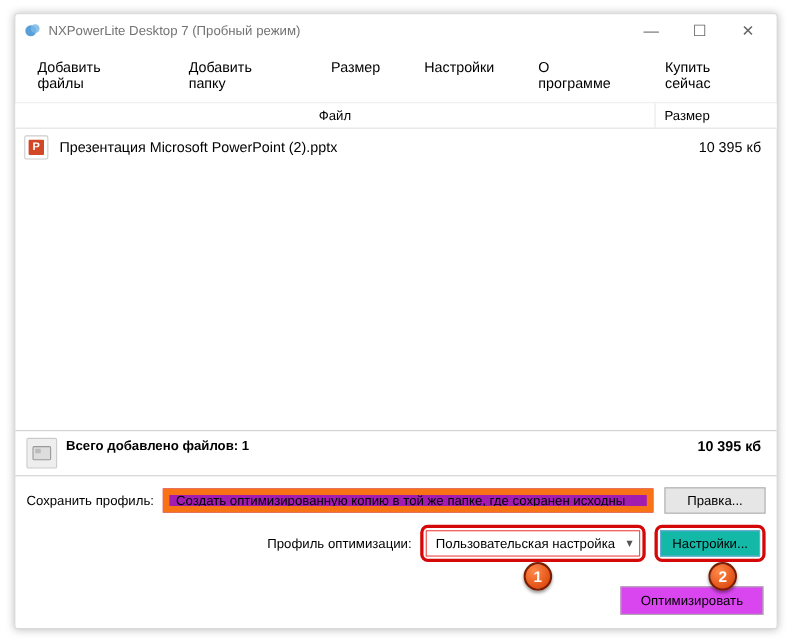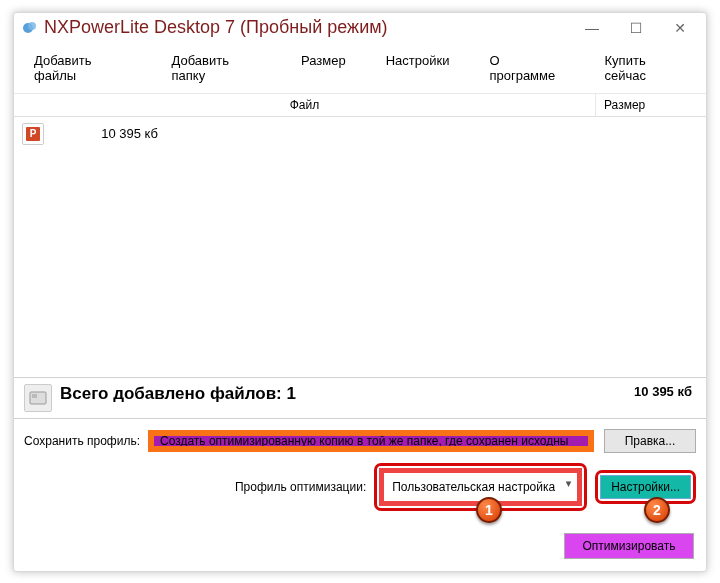--- a/index.html
+++ b/index.html
@@ -1,49 +1,49 @@
 <!DOCTYPE html>
 <html><head>
 <meta charset="utf-8">
 <style>
   * { box-sizing: border-box; }
   html,body { margin:0; padding:0; font-family: "Segoe UI", Tahoma, sans-serif; font-size:12px; color:#000; }
   body { background:#fff; display:flex; align-items:center; justify-content:center; height:583px; width:720px; }
   .outer { width:694px; height:560px; background:#fff; border:1px solid #d9d9d9; box-shadow:0 0 8px rgba(0,0,0,0.25); border-radius:3px; display:flex; flex-direction:column; }
   .titlebar { height:30px; display:flex; align-items:center; padding:0 4px 0 8px; }
   .titlebar .appicon { width:16px; height:16px; margin-right:6px; display:inline-flex; align-items:center; justify-content:center; }
-  .titlebar .title { flex:1; font-size:18px; color:#7f1d1d; }
+  .titlebar .title { flex:1; font-size:12px; color:#737373; }
   .winbtns { display:flex; }
   .winbtn { width:44px; height:28px; display:flex; align-items:center; justify-content:center; color:#666; font-size:14px; }
   .menubar { display:flex; padding:6px 12px; gap:0; border-bottom:1px solid #e9e9e9; }
   .menuitem { padding:4px 8px; margin-right:24px; font-size:13px; color:#000000; cursor:default; }
   .menuitem:last-child { margin-right:0; }
   .colheader { display:flex; background:#fff; border-bottom:1px solid #e0e0e0; font-size:12px;}
   .colheader .colfile { flex:1; padding:4px 8px; border-right:1px solid #e8e8e8;text-align:center; }
   .colheader .colsize { width:110px; padding:4px 8px; }
   .filelist { flex:1; overflow:auto; }
   .filerow { display:flex; align-items:center; padding:6px 8px; }
   .filerow .ficon { width:22px; height:22px; margin-right:10px; background:#fff; border:1px solid #ccc; border-radius:2px; position:relative; display:flex; align-items:center; justify-content:center; }
   .filerow .ficon .pp { font-size:10px; font-weight:bold; color:#fff; background:#d24726; width:14px; height:14px; display:flex; align-items:center; justify-content:center; border-radius:1px;}
   .filerow .fname { flex:1; font-size:13px; }
   .filerow .fsize { width:110px; text-align:right; padding-right:6px; font-size:13px; }
   .summary { border-top:1px solid #d0d0d0; padding:6px 10px; display:flex; align-items:flex-start; }
   .summary .sicon { width:28px; height:28px; margin-right:8px; background:#eee; border:1px solid #ccc; border-radius:2px; display:flex; align-items:center; justify-content:center; font-size:10px; color:#666;}
   .summary .stext { flex:1; }
-  .summary .stext .line1 { font-weight:bold; font-size:17px; }
+  .summary .stext .line1 { font-weight:bold; font-size:12px; }
   .summary .stext .line2 { font-size:12px; color:#333; }
   .summary .stext .line2 .buy { color:#0a44c5; cursor:pointer; }
   .summary .ssize { font-weight:bold; font-size:13px; padding-top:0px; padding-right:4px;}
   .profiles { border-top:1px solid #d0d0d0; padding:10px 10px 2px 10px; }
   .prow { display:flex; align-items:center; margin-bottom:10px; }
   .prow .plabel { font-size:12px; margin-right:8px; white-space:nowrap; }
   .ptext { flex:1; height:22px; border:6px solid #f97316; background:#a21caf; padding:0 6px; font-size:12px; display:flex; align-items:center; overflow:hidden; white-space:nowrap; margin-right:10px;}
   .pbtn { height:24px; min-width:92px; padding:0 10px; border:1px solid #adadad; background:#e6e6e6; font-size:12px; cursor:default; display:flex; align-items:center; justify-content:center; }
   .pbtn.blue { background:#14b8a6; border-color:#6fa7d6; }
-  .pselect { height:38px; min-width:190px; border:5px solid #ef4444; background:#fff; padding:0 22px 0 8px; font-size:12px; display:flex; align-items:center; position:relative; margin-right:10px;}
+  .pselect { height:24px; min-width:190px; border:1px solid #ef4444; background:#fff; padding:0 22px 0 8px; font-size:12px; display:flex; align-items:center; position:relative; margin-right:10px;}
   .pselect .caret { position:absolute; right:6px; top:4px; font-size:11px; color:#555; }
   .highlight-red { border:3px solid #d40808; border-radius:7px; padding:2px; }
   .footer { display:flex; justify-content:flex-end; padding:10px 12px 12px 12px; }
   .optbtn { height:26px; min-width:130px; border:1px solid #adadad; background:#d946ef; font-size:12px; display:flex; align-items:center; justify-content:center;margin-left:24px; }
   .badge { position:absolute; width:26px; height:26px; border-radius:50%; background:radial-gradient(circle at 35% 30%, #ff8a4a, #d63a00); border:2px solid #7a1d00; display:flex; align-items:center; justify-content:center; color:#fff; font-weight:bold; font-size:14px; box-shadow:0 2px 3px rgba(0,0,0,0.4);}
   .relwrap { position:relative; }
 </style>
 </head>
 <body>
 
@@ -76,20 +76,21 @@
   <div class="colheader">
     <div class="colfile">Файл</div>
     <div class="colsize">Размер</div>
   </div>
 
   <div class="filelist">
     <div class="filerow">
       <div class="ficon">
           <div class="pp">P</div>
         </div>
+      <div class="fname">Презентация Microsoft PowerPoint (2).pptx</div>
       <div class="fsize">10 395 кб</div>
     </div>
   </div>
 
   <div class="summary">
     <div class="sicon">
       <svg width="20" height="20" viewBox="0 0 20 20">
           <rect x="2" y="4" width="16" height="12" rx="1" fill="#ddd" stroke="#999"></rect>
           <rect x="4" y="6" width="5" height="4" fill="#bbb"></rect>
         </svg>

